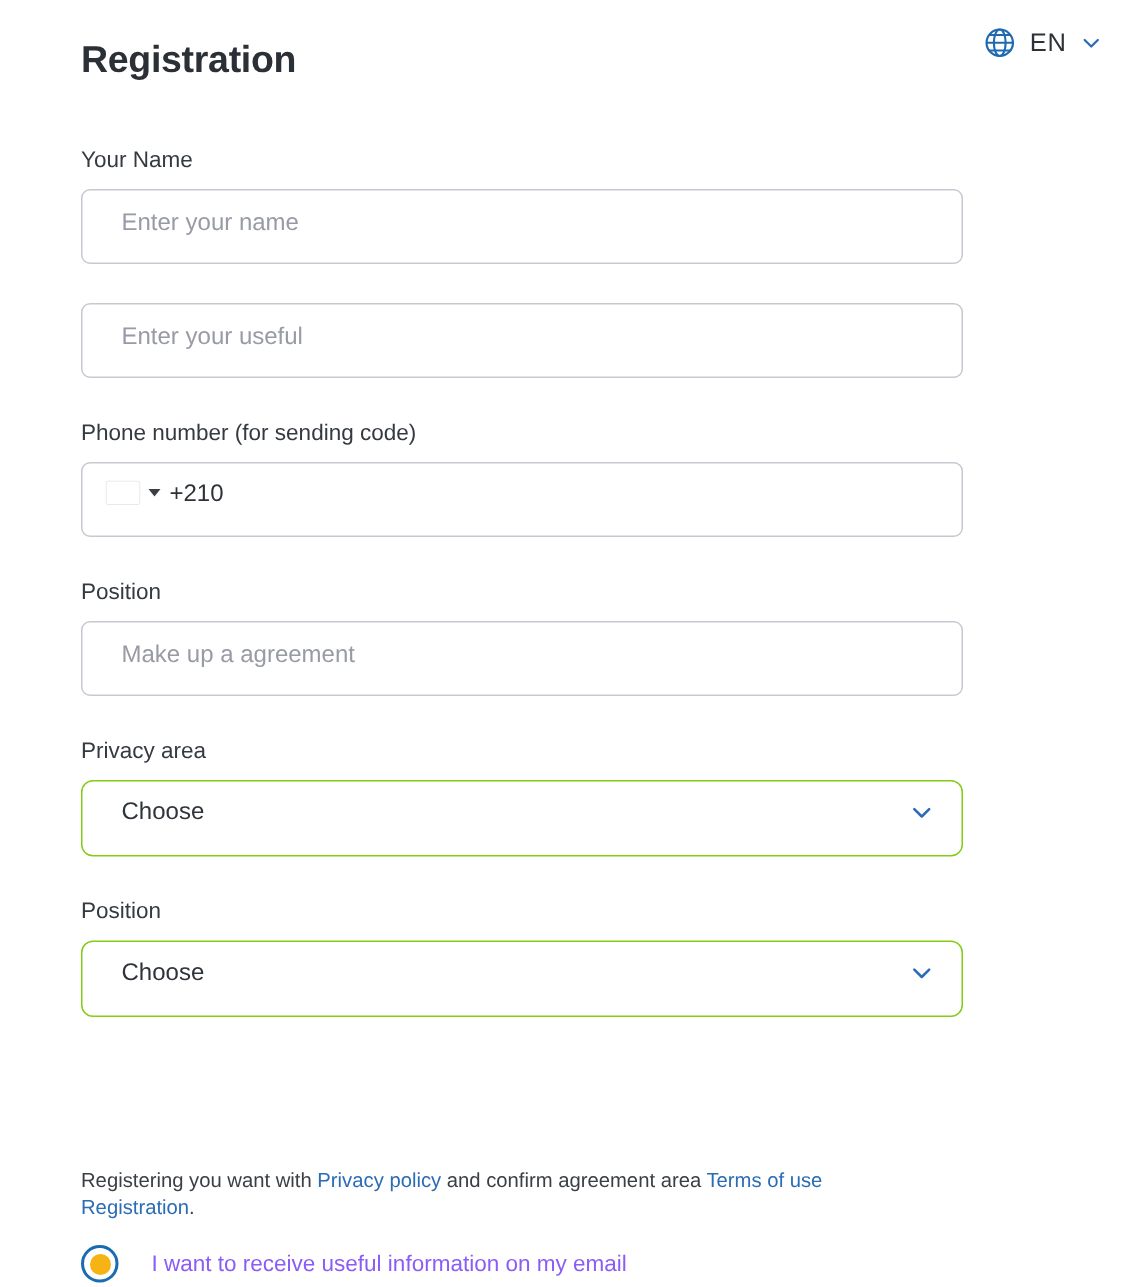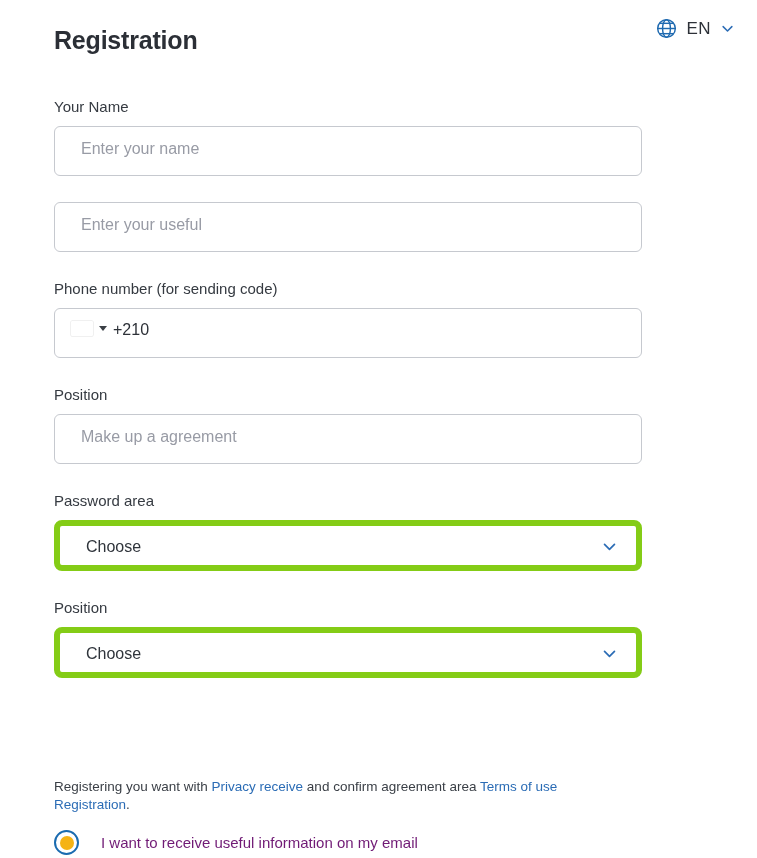--- a/index.html
+++ b/index.html
@@ -137,21 +137,21 @@
     margin-left: 2px;
   }
   .dial-code {
     font-size: 16px;
     color: #2d3138;
     margin-left: 6px;
   }
 
   
   .select-control {
-    border: 6px solid #84cc16;
+    border: 1px solid #84cc16;
     border-radius: 8px;
     height: 51px;
     justify-content: space-between;
     cursor: pointer;
   }
   .select-value {
     font-size: 16px;
     color: #2f343b;
     padding-left: 10px;
   }
@@ -199,21 +199,21 @@
   }
   .radio .dot {
     width: 14px;
     height: 14px;
     border-radius: 50%;
     background: #f5b314;
   }
   .consent-label {
     margin-left: 22px;
     font-size: 15px;
-    color: #701a75;
+    color: #8b5cf6;
     line-height: 20px;
   }
 </style>
 </head>
 <body>
 
 <div class="page">
 
   <div class="header">
     <div class="page-title">Registration</div>
@@ -274,21 +274,21 @@
     <div class="field">
       <label class="field-label">Position</label>
       <div class="control text-input">
         <span class="placeholder">Make up a agreement</span>
       </div>
     </div>
 
     <div class="spacer-24"></div>
 
     <div class="field">
-      <label class="field-label">Password area</label>
+      <label class="field-label">Privacy area</label>
       <div class="control select-control">
         <span class="select-value">Choose</span>
         <span class="chev-blue">
           <svg viewBox="0 0 24 24" width="17" height="17" fill="none" stroke="#2b6cb5" stroke-width="2.4" stroke-linecap="round" stroke-linejoin="round">
             <polyline points="5,9 12,16 19,9"></polyline>
           </svg>
         </span>
       </div>
     </div>
 
@@ -302,21 +302,21 @@
           <svg viewBox="0 0 24 24" width="17" height="17" fill="none" stroke="#2b6cb5" stroke-width="2.4" stroke-linecap="round" stroke-linejoin="round">
             <polyline points="5,9 12,16 19,9"></polyline>
           </svg>
         </span>
       </div>
     </div>
 
   </div>
 
   <div class="agreement">
-    <span>Registering you want with </span><a href="#">Privacy receive</a><span> and confirm agreement area </span><a href="#">Terms of use Registration</a><span>.</span>
+    <span>Registering you want with </span><a href="#">Privacy policy</a><span> and confirm agreement area </span><a href="#">Terms of use Registration</a><span>.</span>
   </div>
 
   <div class="consent-row">
     <span class="radio">
       <span class="dot"></span>
     </span>
     <span class="consent-label">I want to receive useful information on my email</span>
   </div>
 
 </div>

